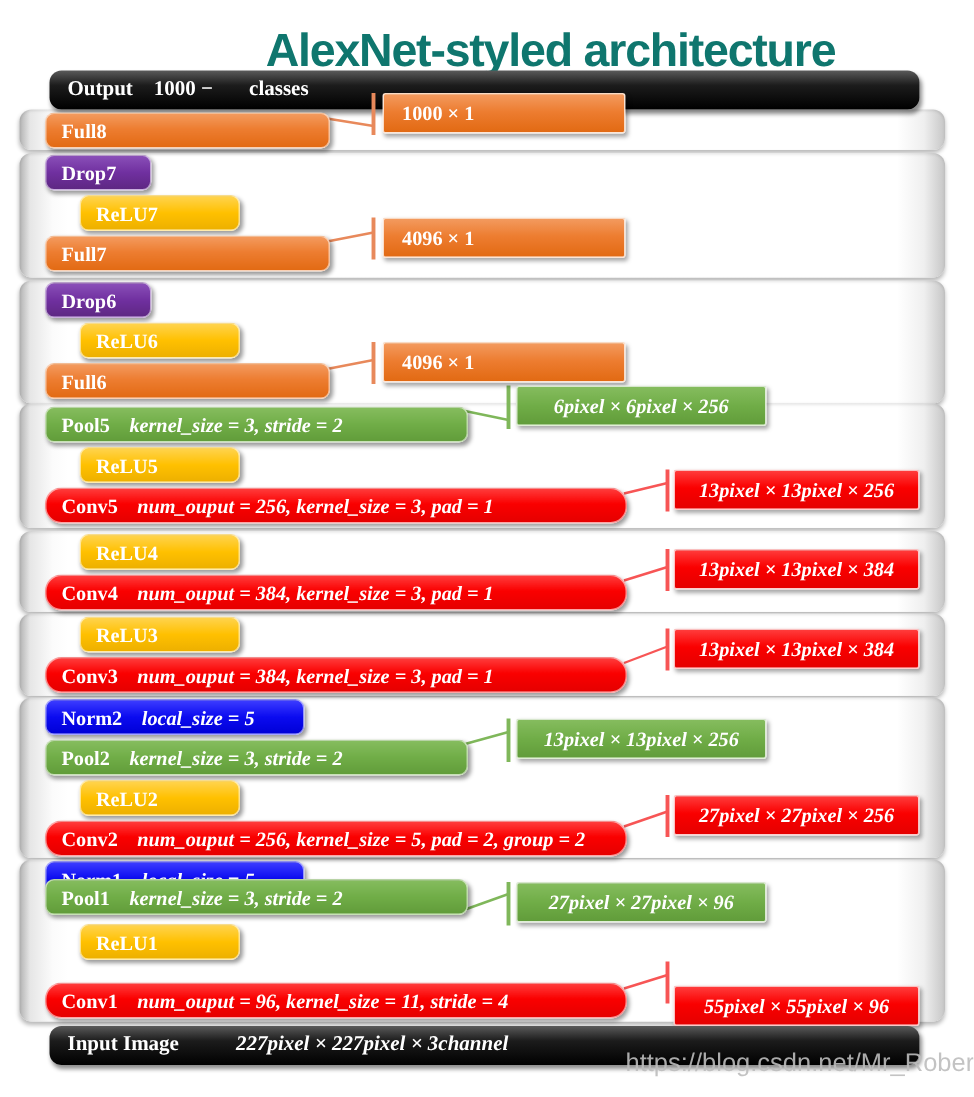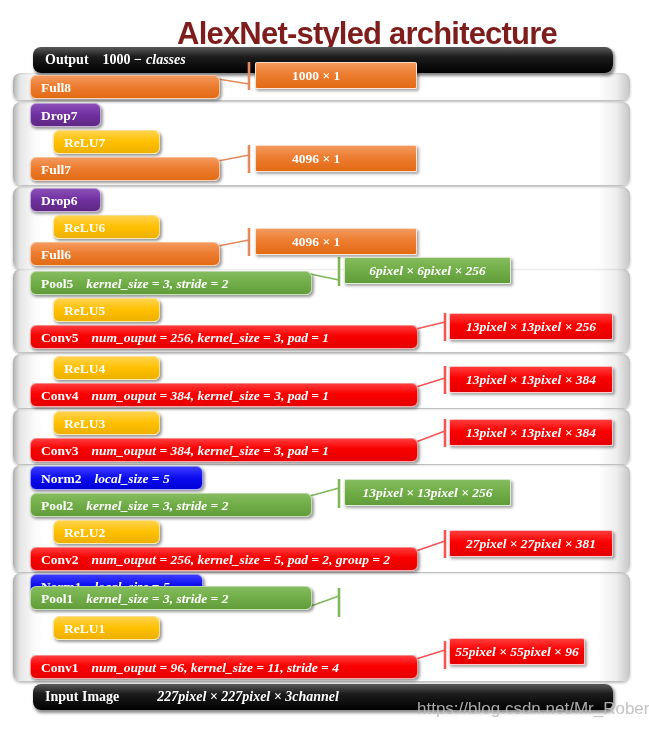--- a/index.html
+++ b/index.html
@@ -2,63 +2,63 @@
 <html><head>
 <meta charset="utf-8">
 <style>
   html,body{margin:0;padding:0;background:#ffffff;}
   #page{position:relative;width:649px;height:731px;background:#ffffff;overflow:hidden;
         font-family:"Liberation Serif",serif;}
 
   
   .title{position:absolute;top:16px;left:367px;transform:translateX(-50%);
          font-family:"Liberation Sans",sans-serif;font-weight:800;font-size:31px;
-         letter-spacing:-0.8px;color:#7f1d1d;white-space:nowrap;}
+         letter-spacing:-0.8px;color:#0f766e;white-space:nowrap;}
 
   
   .group{position:absolute;left:13px;width:617px;border-radius:8px;
          background:linear-gradient(90deg,#b2b2b2 0px,#e6e6e6 7px,#fbfbfb 22px,#ffffff 32px,
                     #ffffff 585px,#efefef 603px,#c6c6c6 617px);
          box-shadow:0 2px 3px rgba(0,0,0,0.28), inset 0 1px 2px rgba(0,0,0,0.10);}
 
   
   .bar{position:absolute;left:33px;width:580px;height:26px;border-radius:8px;
        background:linear-gradient(180deg,#5a5a5a 0%,#1c1c1c 38%,#000 100%);
        box-shadow:1.5px 2.5px 3px rgba(0,0,0,0.45);
        color:#ffffff;font-weight:bold;font-size:14px;line-height:26px;white-space:nowrap;}
   .bar .bname{margin-left:12px;}
   .bar .bval{margin-left:14px;}
-  .bar .bital{font-style:italic;margin-left:4px;}
+  .bar .bital{margin-left:24px;}
   .bar .bital2{font-style:italic;margin-left:38px;}
 
   
   .row{position:absolute;left:30px;height:24px;border-radius:6px;
        color:#ffffff;font-weight:bold;font-size:13.5px;line-height:23px;white-space:nowrap;
        border:1px solid rgba(255,255,255,0.55);box-sizing:border-box;
        box-shadow:1.5px 2px 3px rgba(0,0,0,0.40);}
   .row .lname{margin-left:10px;text-align:right;}
   .row .lparams{font-style:italic;margin-left:13px;}
 
   .orange{background:linear-gradient(180deg,#f39a5e 0%,#ed7d31 45%,#e26a13 100%);}
   .purple{background:linear-gradient(180deg,#8a4fb8 0%,#7030a0 50%,#5e2783 100%);}
   .yellow{background:linear-gradient(180deg,#ffd34d 0%,#ffc000 50%,#edb000 100%);margin-left:23px;}
   .green {background:linear-gradient(180deg,#85bc5e 0%,#70ad47 50%,#619c3a 100%);}
-  .red   {background:linear-gradient(180deg,#ff3b3b 0%,#fa0000 45%,#e50000 100%);}
+  .red   {background:linear-gradient(180deg,#ff3b3b 0%,#fa0000 45%,#e50000 100%);border-radius:11px;}
   .blue  {background:linear-gradient(180deg,#3c3cff 0%,#0b0bf0 50%,#0000d6 100%);}
 
   .w-full{width:190px;} .w-drop{width:71px;} .w-relu{width:107px;}
   .w-pool{width:282px;} .w-conv{width:388px;} .w-norm{width:173px;}
 
   
   .slabel{position:absolute;height:27px;border-radius:2px;color:#fff;font-weight:bold;
           font-size:13.5px;line-height:26px;text-align:center;white-space:nowrap;
           border:1px solid rgba(255,255,255,0.75);box-sizing:border-box;
           box-shadow:1.5px 2px 3px rgba(0,0,0,0.35);}
   .slabel.it{font-style:italic;}
-  .slabel.leftpad{text-align:left;padding-left:36px;}
+  .slabel.leftpad{text-align:left;padding-left:12px;}
 
   
   #wires{position:absolute;left:0;top:0;pointer-events:none;}
 
   
   .watermark{position:absolute;left:417px;top:699px;width:232px;
              font-family:"Liberation Sans",sans-serif;font-size:17px;color:#bdbdbd;
              opacity:0.9;white-space:nowrap;}
 </style>
 </head>
@@ -159,22 +159,23 @@
   <div class="row red w-conv" style="top:655px"><span class="lname">Conv1</span><span class="lparams">num_ouput = 96, kernel_size = 11, stride = 4</span></div>
 
   <div class="slabel orange leftpad" style="left:255px;top:62px;width:162px">1000 × 1</div>
   <div class="slabel orange leftpad" style="left:255px;top:145px;width:162px">4096 × 1</div>
   <div class="slabel orange leftpad" style="left:255px;top:228px;width:162px">4096 × 1</div>
   <div class="slabel green it" style="left:344px;top:257px;width:167px">6pixel × 6pixel × 256</div>
   <div class="slabel red it" style="left:449px;top:313px;width:164px">13pixel × 13pixel × 256</div>
   <div class="slabel red it" style="left:449px;top:366px;width:164px">13pixel × 13pixel × 384</div>
   <div class="slabel red it" style="left:449px;top:419px;width:164px">13pixel × 13pixel × 384</div>
   <div class="slabel green it" style="left:344px;top:479px;width:167px">13pixel × 13pixel × 256</div>
-  <div class="slabel red it" style="left:449px;top:530px;width:164px">27pixel × 27pixel × 381</div>
-  <div class="slabel red it" style="left:449px;top:638px;width:136px">55pixel × 55pixel × 96</div>
+  <div class="slabel red it" style="left:449px;top:530px;width:164px">27pixel × 27pixel × 256</div>
+  <div class="slabel green it" style="left:344px;top:588px;width:167px">27pixel × 27pixel × 96</div>
+  <div class="slabel red it" style="left:449px;top:657px;width:164px">55pixel × 55pixel × 96</div>
 
   <div class="bar" style="top:684px">
     <span class="bname">Input Image</span><span class="bital2">227pixel × 227pixel × 3channel</span>
   </div>
 
   <div class="watermark">https://blog.csdn.net/Mr_Robert</div>
 
 </div>
 
 </body></html>

